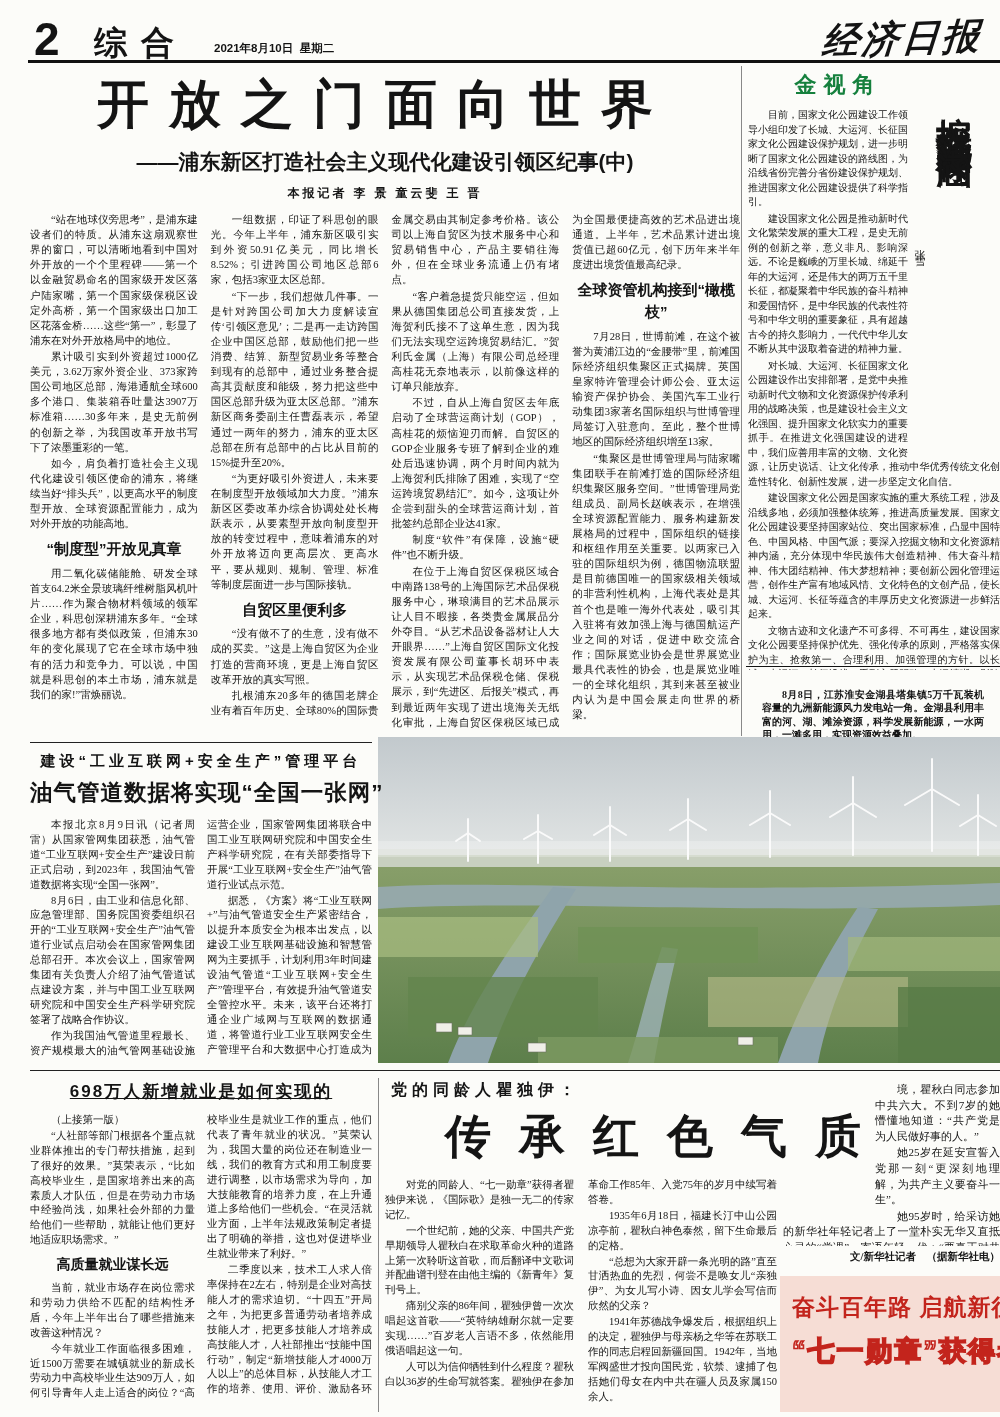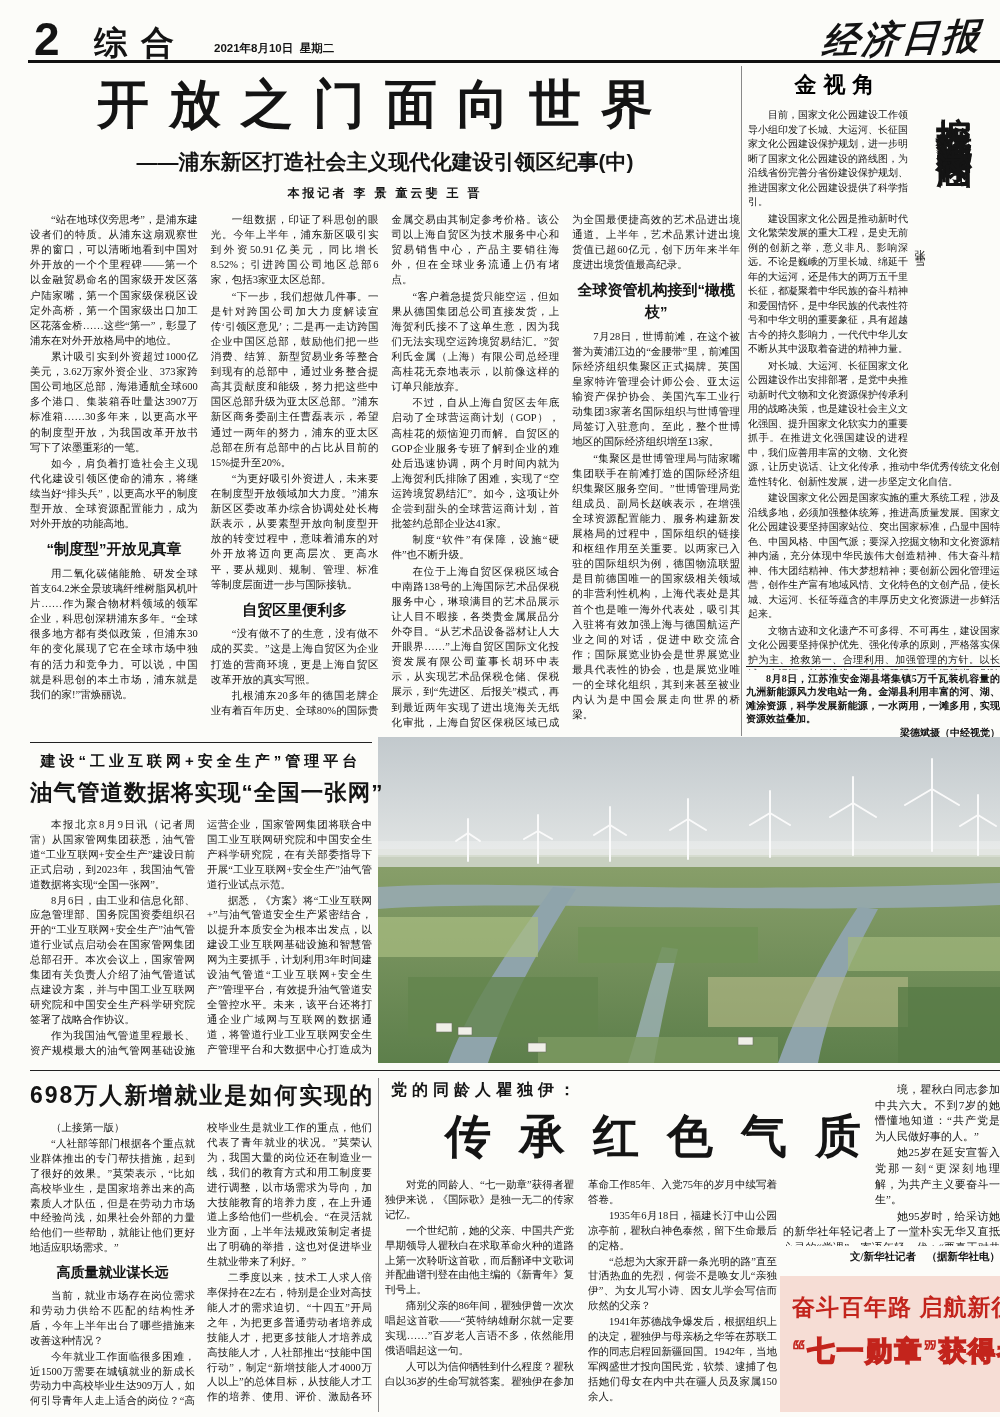--- a/index.html
+++ b/index.html
@@ -23,39 +23,39 @@
   .flow{overflow:hidden;}
 
   
   .main-headline{text-align:center;font-size:52px;font-weight:900;letter-spacing:20px;white-space:nowrap;}
   .main-sub{text-align:center;font-size:21px;font-weight:800;margin-top:8px;}
   .main-by{text-align:center;font-size:12px;font-weight:700;letter-spacing:3px;margin-top:9px;}
   .main-flow{column-count:4;column-gap:13px;font-size:10.5px;line-height:1.44;}
   .main-flow .subhead{font-size:15px;}
 
   
-  .gv-title{color:#000000;font-size:22px;font-weight:900;letter-spacing:7px;text-align:center;width:168px;margin:0 0 8px 6px;}
+  .gv-title{color:#15803d;font-size:22px;font-weight:900;letter-spacing:7px;text-align:center;width:168px;margin:0 0 8px 6px;}
   .gv-body{font-size:10px;line-height:1.45;}
   .gv-body .para{margin-bottom:2px;}
   .gv-float{float:right;width:92px;height:352px;}
   .v-headline{writing-mode:vertical-rl;text-orientation:upright;font-size:36px;font-weight:900;
               letter-spacing:4px;line-height:1;font-family:"Liberation Sans","DejaVu Sans",sans-serif;}
   .v-author{writing-mode:vertical-rl;text-orientation:upright;font-size:11px;letter-spacing:7px;color:#222;}
 
   .photo-caption{font-size:10px;line-height:1.33;font-weight:700;}
-  .photo-caption .para{margin:0;}
+  .photo-caption .para{margin:16px;}
   .cap-credit{text-align:right;font-size:10px;font-weight:700;margin-top:1px;}
 
   
   .pp-kicker{text-align:center;font-size:15px;font-weight:800;letter-spacing:4px;}
   .pp-headline{text-align:center;font-size:22.5px;font-weight:900;letter-spacing:1px;margin-top:6px;white-space:nowrap;}
   .pp-flow{column-count:2;column-gap:12px;font-size:10.5px;line-height:1.42;}
 
   
-  .em-headline{text-align:left;font-size:23px;font-weight:900;letter-spacing:2px;white-space:nowrap;}
+  .em-headline{text-align:center;font-size:17px;font-weight:900;letter-spacing:2px;white-space:nowrap;text-decoration:underline;}
   .em-flow{column-count:2;column-gap:12px;font-size:10.5px;line-height:1.42;}
   .em-flow .subhead{font-size:14px;}
 
   
   .qu-kicker{font-size:16px;font-weight:800;letter-spacing:5px;}
   .qu-headline{font-size:46px;font-weight:800;letter-spacing:28px;white-space:nowrap;}
   .qu-cols{column-count:2;column-gap:14px;font-size:10.5px;line-height:1.42;}
   .qu-col3{font-size:11px;line-height:1.42;}
   .qu-wrap-spacer{float:left;width:92px;height:138px;}
   .qu-credit{font-size:10.5px;font-weight:700;text-align:right;padding-right:6px;}
@@ -80,21 +80,21 @@
   </div>
   <div class="abs masthead" style="right:18px;top:14px;">经济日报</div>
   <div class="abs rule" style="left:28px;top:60px;width:972px;height:3px;"></div>
 
   <div class="abs" style="left:30px;top:70px;width:710px;height:666px;">
     <div class="main-headline sans">开放之门面向世界</div>
     <div class="main-sub sans">——浦东新区打造社会主义现代化建设引领区纪事(中)</div>
     <div class="main-by">本报记者 李 景 童云斐 王 晋</div>
     <div class="main-flow flow" style="margin-top:10px;height:536px;">
         <p class="para">“站在地球仪旁思考”，是浦东建设者们的特质。从浦东这扇观察世界的窗口，可以清晰地看到中国对外开放的一个个里程碑——第一个以金融贸易命名的国家级开发区落户陆家嘴，第一个国家级保税区设定外高桥，第一个国家级出口加工区花落金桥……这些“第一”，彰显了浦东在对外开放格局中的地位。</p>
-        <p class="para">累计吸引实到外资超过1000亿美元，3.62万家外资企业、373家跨国公司地区总部，海港通航全球600多个港口、集装箱吞吐量达3907万标准箱……30多年来，以更高水平的制度型开放，为我国改革开放书写下了浓墨重彩的一笔。</p>
+        <p class="para">累计吸引实到外资超过1000亿美元，3.62万家外资企业、373家跨国公司地区总部，海港通航全球600多个港口、集装箱吞吐量达3907万标准箱……30多年来，是史无前例的创新之举，为我国改革开放书写下了浓墨重彩的一笔。</p>
         <p class="para">如今，肩负着打造社会主义现代化建设引领区使命的浦东，将继续当好“排头兵”，以更高水平的制度型开放、全球资源配置能力，成为对外开放的功能高地。</p>
         <h3 class="subhead">“制度型”开放见真章</h3>
         <p class="para">用二氧化碳储能舱、研发全球首支64.2米全景玻璃纤维树脂风机叶片……作为聚合物材料领域的领军企业，科思创深耕浦东多年。“全球很多地方都有类似政策，但浦东30年的变化展现了它在全球市场中独有的活力和竞争力。可以说，中国就是科思创的本土市场，浦东就是我们的家!”雷焕丽说。</p>
         <p class="para">一组数据，印证了科思创的眼光。今年上半年，浦东新区吸引实到外资50.91亿美元，同比增长8.52%；引进跨国公司地区总部6家，包括3家亚太区总部。</p>
         <p class="para">“下一步，我们想做几件事。一是针对跨国公司加大力度解读宣传‘引领区意见’；二是再一走访跨国企业中国区总部，鼓励他们把一些消费、结算、新型贸易业务等整合到现有的总部中，通过业务整合提高其贡献度和能级，努力把这些中国区总部升级为亚太区总部。”浦东新区商务委副主任曹磊表示，希望通过一两年的努力，浦东的亚太区总部在所有总部中的占比从目前的15%提升至20%。</p>
         <p class="para">“为更好吸引外资进人，未来要在制度型开放领域加大力度。”浦东新区区委改革办综合协调处处长梅跃表示，从要素型开放向制度型开放的转变过程中，意味着浦东的对外开放将迈向更高层次、更高水平，要从规则、规制、管理、标准等制度层面进一步与国际接轨。</p>
         <h3 class="subhead">自贸区里便利多</h3>
         <p class="para">“没有做不了的生意，没有做不成的买卖。”这是上海自贸区为企业打造的营商环境，更是上海自贸区改革开放的真实写照。</p>
         <p class="para">扎根浦东20多年的德国老牌企业有着百年历史、全球80%的国际贵金属交易由其制定参考价格。该公司以上海自贸区为技术服务中心和贸易销售中心，产品主要销往海外，但在全球业务流通上仍有堵点。</p>
         <p class="para">“客户着急提货只能空运，但如果从德国集团总公司直接发货，上海贺利氏接不了这单生意，因为我们无法实现空运跨境贸易结汇。”贺利氏金属（上海）有限公司总经理高桂花无奈地表示，以前像这样的订单只能放弃。</p>

